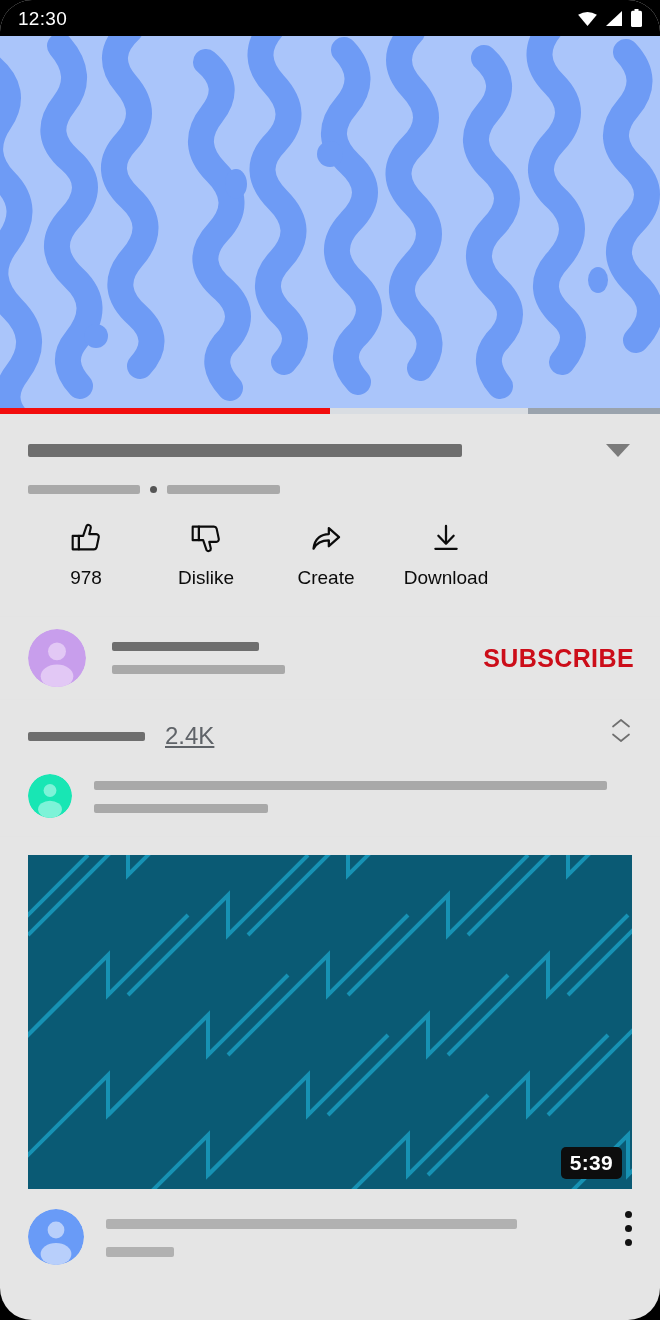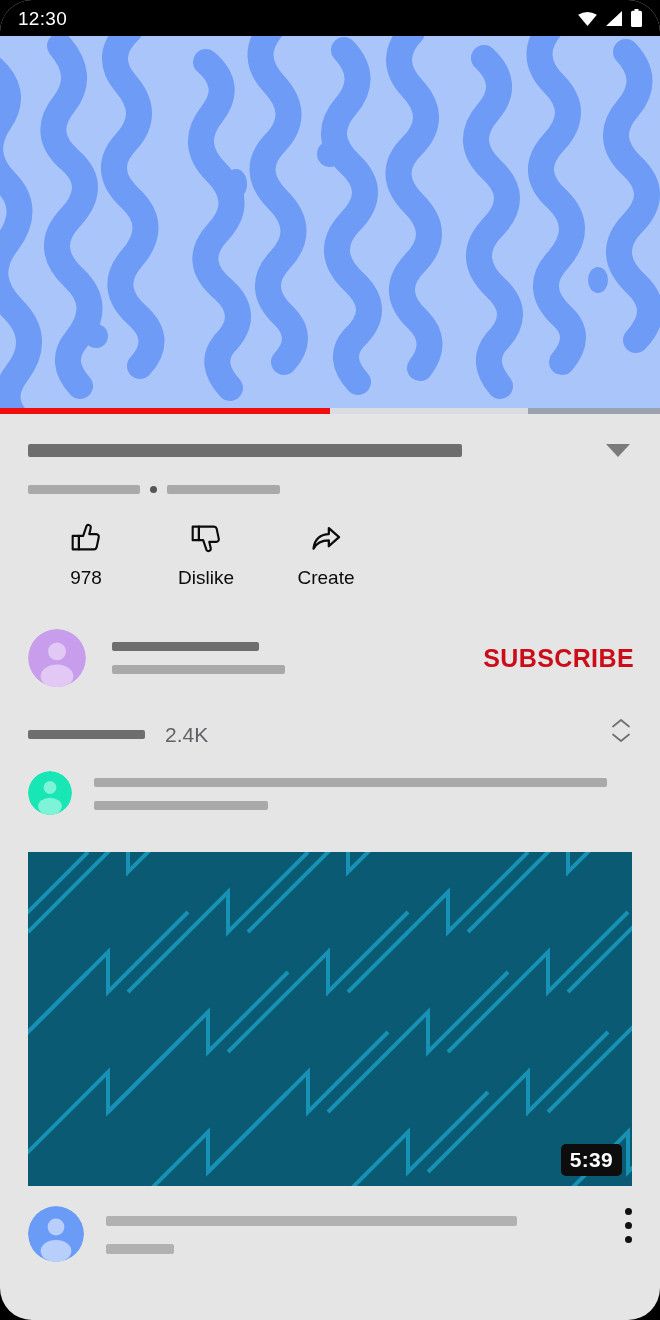--- a/index.html
+++ b/index.html
@@ -136,21 +136,21 @@
     letter-spacing:.4px;
     background:none; border:none;
     cursor:pointer;
     font-family:"Liberation Sans", sans-serif;
   }
 
   
   .comments { padding:24px 26px 18px 28px; position:relative; }
   .comments-head { display:flex; align-items:center; gap:20px; }
   .bar-ct { height:9px; width:117px; background:#6e6e6e; }
-  .comment-count { font-size:21px; color:#5f6368; line-height:1; }
+  .comment-count { font-size:24px; color:#5f6368; line-height:1;text-decoration:underline; }
   .chev-stack {
     position:absolute; right:28px; top:18px;
     display:flex; flex-direction:column; gap:3px;
     cursor:pointer;
   }
   .chev-stack svg { display:block; }
   .comment-row { display:flex; align-items:flex-start; margin-top:26px; }
   .comment-texts { margin-left:22px; display:flex; flex-direction:column; gap:14px; padding-top:7px; }
   .bar-cm1 { height:9px; width:513px; background:#a9a9a9; }
   .bar-cm2 { height:9px; width:174px; background:#a9a9a9; }
@@ -280,20 +280,30 @@
 
     <div class="action">
       <span class="glyph">
         <svg width="34" height="34" viewBox="0 0 24 24" fill="none" stroke="#0b0b0b" stroke-width="1.6" stroke-linejoin="round" stroke-linecap="round">
           <path d="M3.2 19.5 C4 12 9 9.2 14 9.2 L14 5 L21.2 11.4 L14 17.8 L14 13.6 C9.4 13.6 5.5 15 3.2 19.5 Z"></path>
         </svg>
       </span>
       <span class="lbl">Create</span>
     </div>
 
+    <div class="action">
+      <span class="glyph">
+        <svg width="34" height="34" viewBox="0 0 24 24" fill="none" stroke="#0b0b0b" stroke-width="1.6" stroke-linecap="round" stroke-linejoin="round">
+          <line x1="12" y1="3.5" x2="12" y2="15.6"></line>
+          <polyline points="6.6,10.4 12,16 17.4,10.4"></polyline>
+          <line x1="4.5" y1="19.6" x2="19.5" y2="19.6"></line>
+        </svg>
+      </span>
+      <span class="lbl">Download</span>
+    </div>
 
 
     <div class="action">
       
       
     </div>
 
   </div>
 
   <div class="divider"></div>

